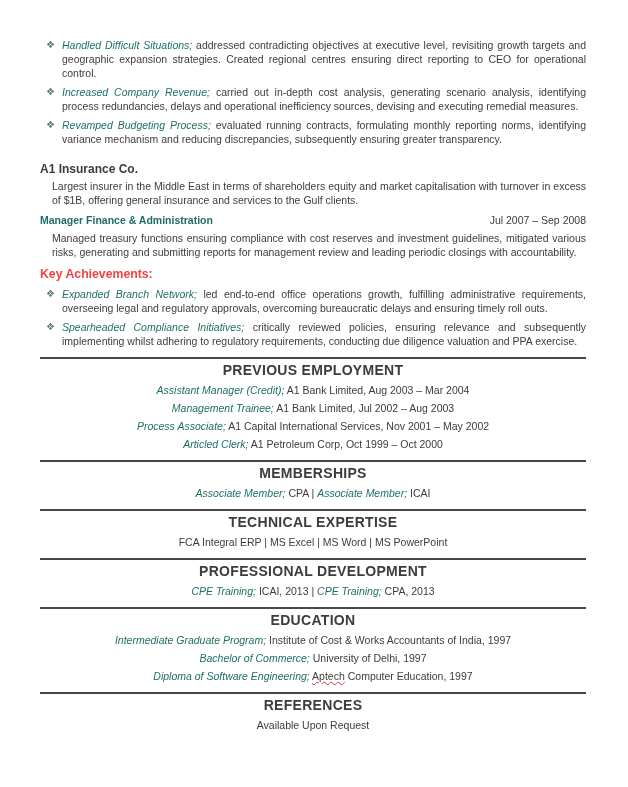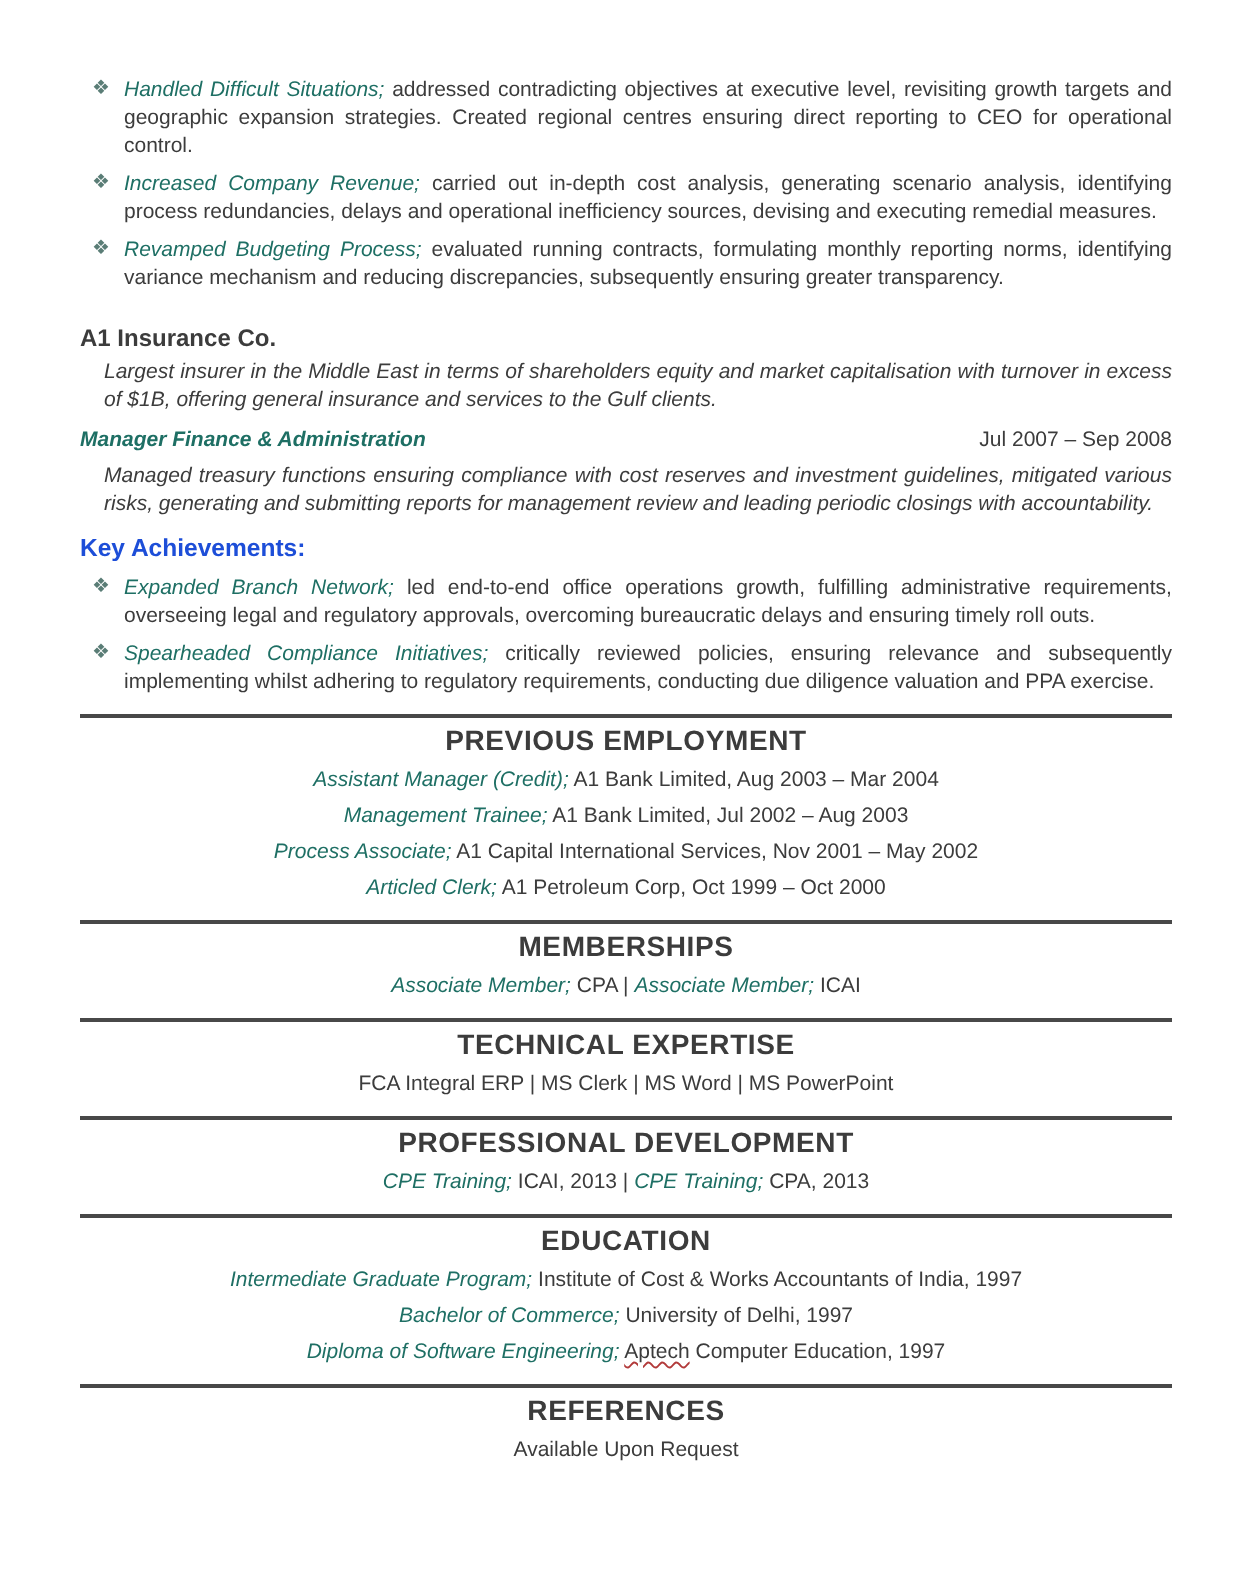--- a/index.html
+++ b/index.html
@@ -17,28 +17,28 @@
   .bullet{ display:flex; margin-bottom:5px; }
   .bullet .glyph{
     flex:0 0 22px; padding-left:6px;
     color:#5a7d76; font-size:10px; line-height:14px;
     font-family:"DejaVu Sans", sans-serif;
   }
   .bullet .btext{ flex:1; text-align:justify; }
   .employer{ margin-top:16px; }
   .employer-name{ font-size:12px; font-weight:bold; color:#3c3c3c; margin-bottom:3px; }
   .indent{ margin-left:12px; }
-  .just{ text-align:justify;font-style:italic; }
+  .just{ text-align:justify; }
   .employer-desc{ margin-bottom:6px; }
   .role-row{ display:flex; justify-content:space-between; align-items:baseline; }
-  .role-title{ font-weight:bold; font-style:italic; color:#1e6f64; }
+  .role-title{ font-weight:bold; color:#1e6f64; }
   .role-dates{ color:#3c3c3c; }
   .roles{ margin-bottom:4px; }
   .summary{ margin-bottom:8px; }
-  .ka-label{ font-weight:bold; color:#1d4ed8; margin-bottom:6px; }
+  .ka-label{ font-weight:bold; color:#ef4444; margin-bottom:6px; }
   .divider{ border-top:2px solid #484848; margin:9px 0 5px 0; }
   .section-title{
     text-align:center; font-weight:bold; font-size:14px;
     line-height:13px; color:#3c3c3c; letter-spacing:0.3px; margin-bottom:6px;
   }
   .entry{ text-align:center; margin-bottom:4px; }
   .squiggle{
     text-decoration:underline;
     text-decoration-style:wavy;
     text-decoration-color:#b23a3a;
@@ -101,21 +101,21 @@
 
   <section>
     <div class="divider"></div>
     <h2 class="section-title">MEMBERSHIPS</h2>
     <p class="entry"><span class="em">Associate Member;</span><span> CPA | </span><span class="em">Associate Member;</span><span> ICAI</span></p>
   </section>
 
   <section>
     <div class="divider"></div>
     <h2 class="section-title">TECHNICAL EXPERTISE</h2>
-    <p class="entry">FCA Integral ERP | MS Clerk | MS Word | MS PowerPoint</p>
+    <p class="entry">FCA Integral ERP | MS Excel | MS Word | MS PowerPoint</p>
   </section>
 
   <section>
     <div class="divider"></div>
     <h2 class="section-title">PROFESSIONAL DEVELOPMENT</h2>
     <p class="entry"><span class="em">CPE Training;</span><span> ICAI, 2013 | </span><span class="em">CPE Training;</span><span> CPA, 2013</span></p>
   </section>
 
   <section>
     <div class="divider"></div>

